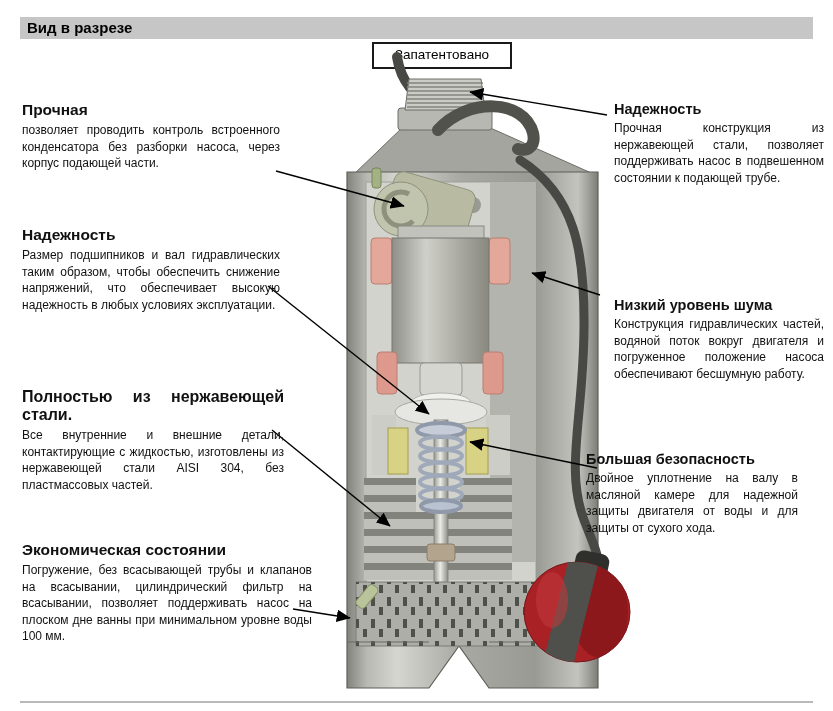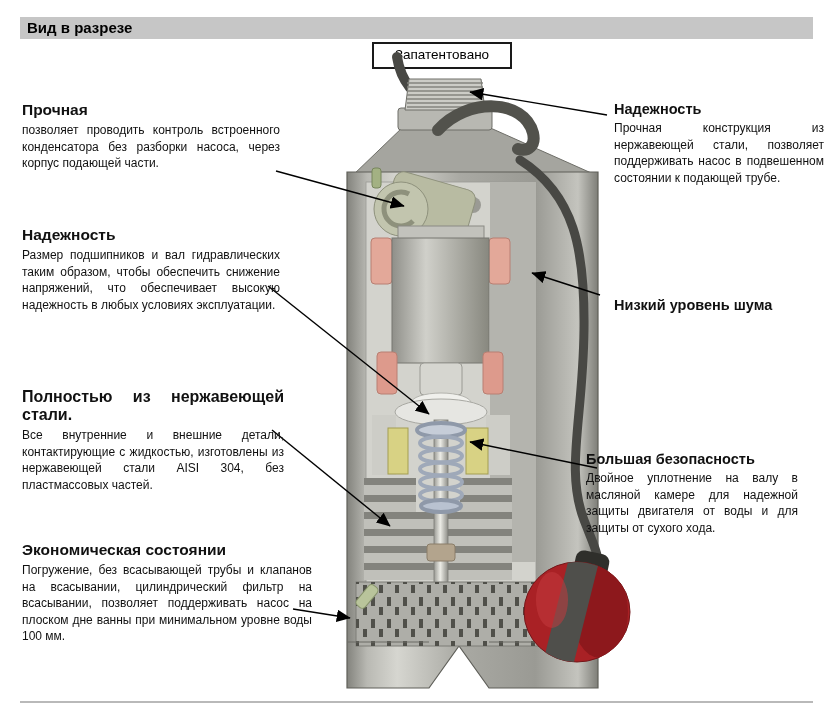--- a/index.html
+++ b/index.html
@@ -213,20 +213,21 @@
     <p>Погружение, без всасывающей трубы и клапанов на всасывании, цилиндрический фильтр на всасывании, позволяет поддерживать насос на плоском дне ванны при минимальном уровне воды 100 мм.</p>
   </div>
 
   <div class="note note-r" style="left:614px;top:101px;width:210px;">
     <h3>Надежность</h3>
     <p>Прочная конструкция из нержавеющей стали, позволяет поддерживать насос в подвешенном состоянии к подающей трубе.</p>
   </div>
 
   <div class="note note-r" style="left:614px;top:286px;width:210px;margin-top:11px;">
     <h3>Низкий уровень шума</h3>
+    <p>Конструкция гидравлических частей, водяной поток вокруг двигателя и погруженное положение насоса обеспечивают бесшумную работу.</p>
   </div>
 
   <div class="note note-r" style="left:586px;top:451px;width:212px;">
     <h3>Большая безопасность</h3>
     <p>Двойное уплотнение на валу в масляной камере для надежной защиты двигателя от воды и для защиты от сухого хода.</p>
   </div>
 
   <div class="footer-line"></div>
 </div>
 

